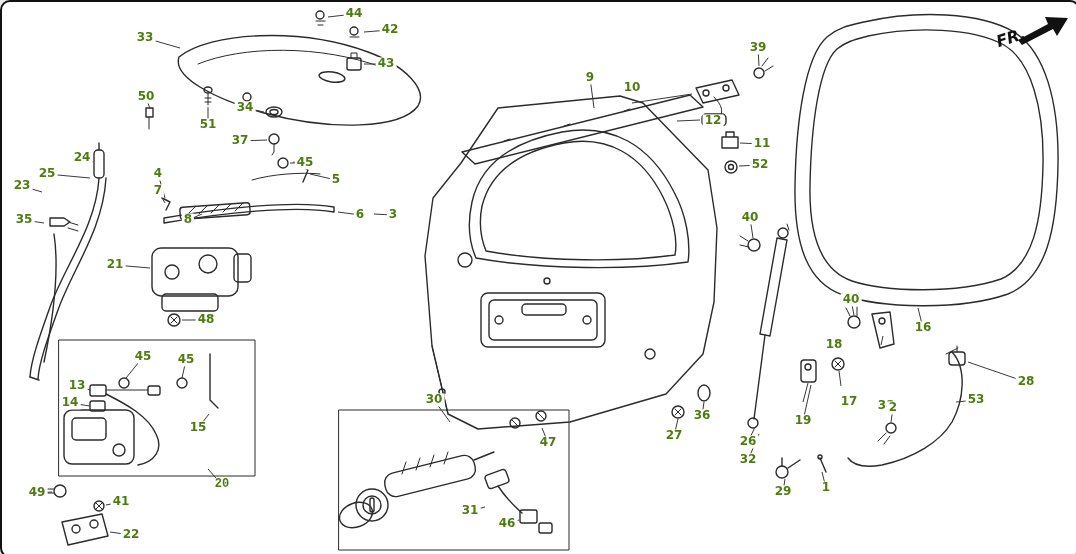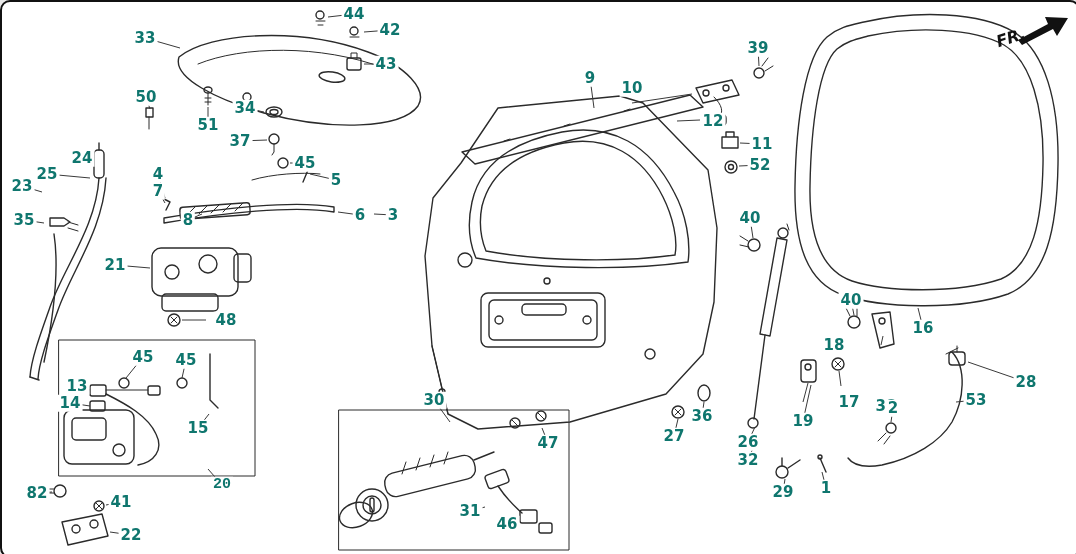--- a/index.html
+++ b/index.html
@@ -10,21 +10,21 @@
   }
   .stage svg{position:absolute;left:0;top:0;}
   .art path,.art rect,.art circle,.art ellipse,.art line,.art polyline{
     fill:none;stroke:#2b2b2b;stroke-width:1.4;stroke-linejoin:round;stroke-linecap:round;
   }
   .art .groupbox{stroke-width:1;}
   .art .thin{stroke-width:1;}
   #leader-layer line{stroke:#3a3a3a;stroke-width:1;}
   .callout{
     position:absolute;transform:translate(-50%,-50%);
-    font-weight:bold;font-size:15px;color:#0f766e;background:#fff;
+    font-weight:bold;font-size:12px;color:#4d7c0f;background:#fff;
     padding:0 2px;line-height:1.1;white-space:nowrap;
   }
   .fr-label{
     position:absolute;left:994px;top:26px;font-weight:bold;font-style:italic;
     font-size:16px;color:#111;transform:rotate(-18deg);background:transparent;
   }
 </style>
 </head>
 <body>
 
@@ -338,21 +338,21 @@
       <div class="callout" style="left: 20px; top: 184px;">23</div>
       <div class="callout" style="left: 156px; top: 172px;">4</div>
       <div class="callout" style="left: 156px; top: 189px;">7</div>
       <div class="callout" style="left: 334px; top: 178px;">5</div>
       <div class="callout" style="left: 22px; top: 218px;">35</div>
       <div class="callout" style="left: 186px; top: 218px;">8</div>
       <div class="callout" style="left: 358px; top: 213px;">6</div>
       <div class="callout" style="left: 391px; top: 213px;">3</div>
       <div class="callout" style="left: 748px; top: 216px;">40</div>
       <div class="callout" style="left: 113px; top: 263px;">21</div>
-      <div class="callout" style="left: 204px; top: 318px; margin-left: 20px;">48</div>
+      <div class="callout" style="left: 204px; top: 318px;">48</div>
       <div class="callout" style="left: 849px; top: 298px;">40</div>
       <div class="callout" style="left: 921px; top: 326px;">16</div>
       <div class="callout" style="left: 832px; top: 343px;">18</div>
       <div class="callout" style="left: 141px; top: 355px;">45</div>
       <div class="callout" style="left: 184px; top: 358px;">45</div>
       <div class="callout" style="left: 839px; top: 404px; margin-left: 45px;">38</div>
       <div class="callout" style="left: 1024px; top: 380px;">28</div>
       <div class="callout" style="left: 75px; top: 384px;">13</div>
       <div class="callout" style="left: 68px; top: 401px;">14</div>
       <div class="callout" style="left: 818px; top: 400px; margin-left: 29px;">17</div>
@@ -360,21 +360,21 @@
       <div class="callout" style="left: 974px; top: 398px;">53</div>
       <div class="callout" style="left: 700px; top: 414px;">36</div>
       <div class="callout" style="left: 432px; top: 398px;">30</div>
       <div class="callout" style="left: 891px; top: 406px;">2</div>
       <div class="callout" style="left: 196px; top: 426px;">15</div>
       <div class="callout" style="left: 672px; top: 434px;">27</div>
       <div class="callout" style="left: 546px; top: 441px;">47</div>
       <div class="callout" style="left: 746px; top: 440px;">26</div>
       <div class="callout" style="left: 746px; top: 458px;">32</div>
       <div class="callout" style="left: 220px; top: 483px; font-family: Liberation Mono, monospace;">20</div>
-      <div class="callout" style="left: 35px; top: 491px;">82</div>
+      <div class="callout" style="left: 35px; top: 491px;">49</div>
       <div class="callout" style="left: 119px; top: 500px;">41</div>
       <div class="callout" style="left: 781px; top: 490px;">29</div>
       <div class="callout" style="left: 824px; top: 486px;">1</div>
       <div class="callout" style="left: 468px; top: 509px;">31</div>
       <div class="callout" style="left: 505px; top: 522px;">46</div>
       <div class="callout" style="left: 129px; top: 533px;">22</div>
     </div>
 
   <div class="fr-label">FR.</div>
 

